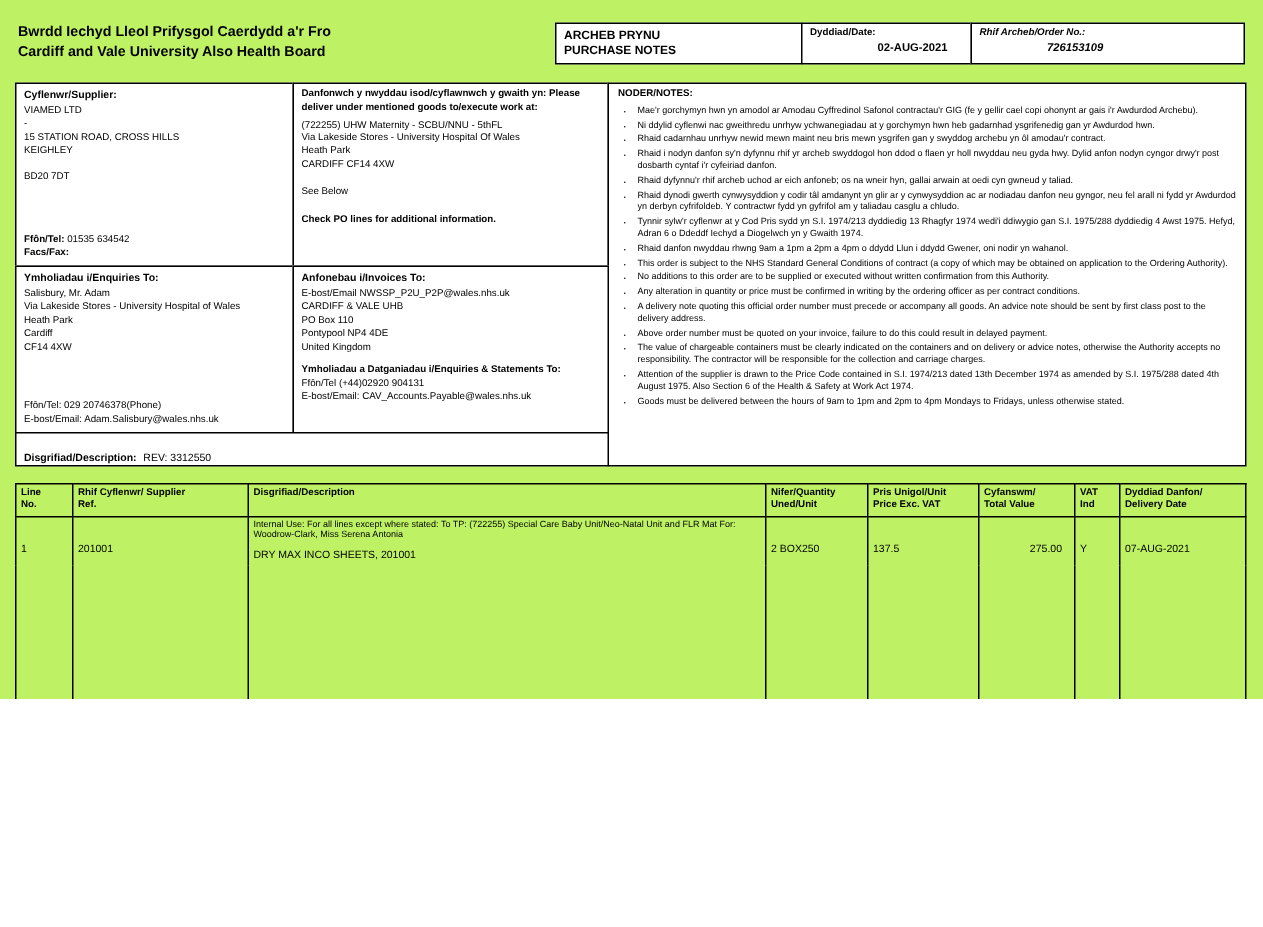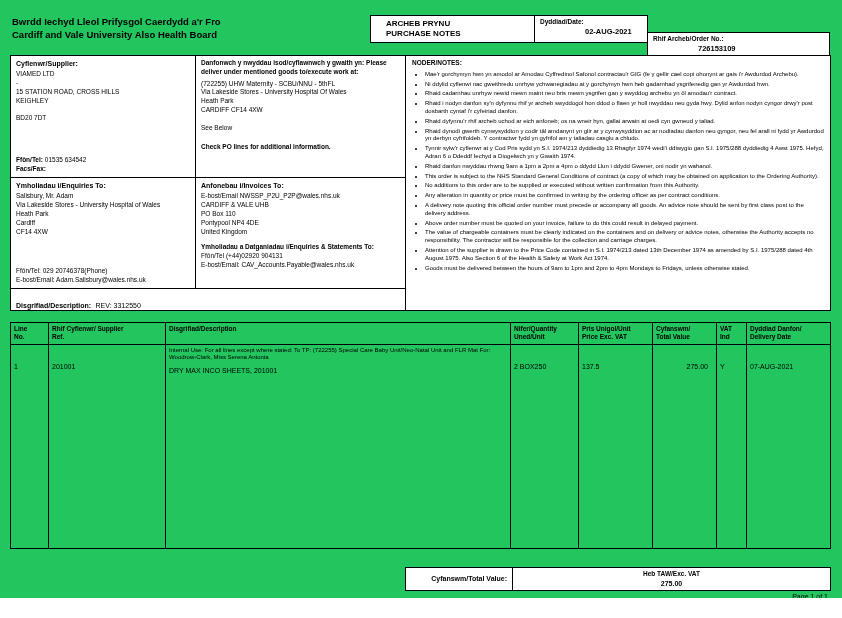--- a/index.html
+++ b/index.html
@@ -1,34 +1,34 @@
 <!DOCTYPE html>
 <html><head>
 <meta charset="utf-8">
 <style>
   * { margin:0; padding:0; box-sizing:border-box; }
   html,body { background:#fff; }
   body { font-family:"Liberation Sans", sans-serif; color:#000; }
-  .page { position:relative; width:842px; height:598px; background:#22c55e; overflow:hidden; }
+  .page { position:relative; width:842px; height:466px; background:#bef264; overflow:hidden; }
   .abs { position:absolute; }
   .box { border:1px solid #000; background:#fff; }
   .b { font-weight:700; }
   .pre { white-space:pre-line; }
   .f6  { font-size:6px;   line-height:1.3; }
   .f65 { font-size:6.5px; line-height:1.35; }
   .f7  { font-size:7px;   line-height:1.35; }
   .f75 { font-size:7.5px; line-height:1.3;padding-left:45px; }
-  .f8  { font-size:8px;   line-height:1.3;margin-left:10px; }
+  .f8  { font-size:8px;   line-height:1.3; }
   .f95 { font-size:9.5px; line-height:1.35; }
 
   
   .org      { left:12px;  top:16px;  width:345px; }
   .titlebox { left:370px; top:15px;  width:165px; height:28px; padding:3px 5px; }
   .datebox  { left:534px; top:15px;  width:114px; height:28px; padding:2px 5px; }
-  .orderbox { left:647px; top:32px;  width:183px; height:28px; padding:2px 5px; }
+  .orderbox { left:647px; top:15px;  width:183px; height:28px; padding:2px 5px;font-style:italic; }
 
   
   .supbox   { left:10px;  top:55px;  width:186px; height:123px; padding:3px 5px; display:flex; flex-direction:column; }
   .delbox   { left:195px; top:55px;  width:211px; height:123px; padding:3px 5px; }
   .notesbox { left:405px; top:55px;  width:426px; height:256px; padding:3px 6px; }
   .enqbox   { left:10px;  top:177px; width:186px; height:112px; padding:3px 5px; display:flex; flex-direction:column; }
   .invbox   { left:195px; top:177px; width:211px; height:112px; padding:3px 5px; }
   .descrow  { left:10px;  top:288px; width:396px; height:23px;  padding:5px 5px; }
   .spacer { flex:1; }
 

